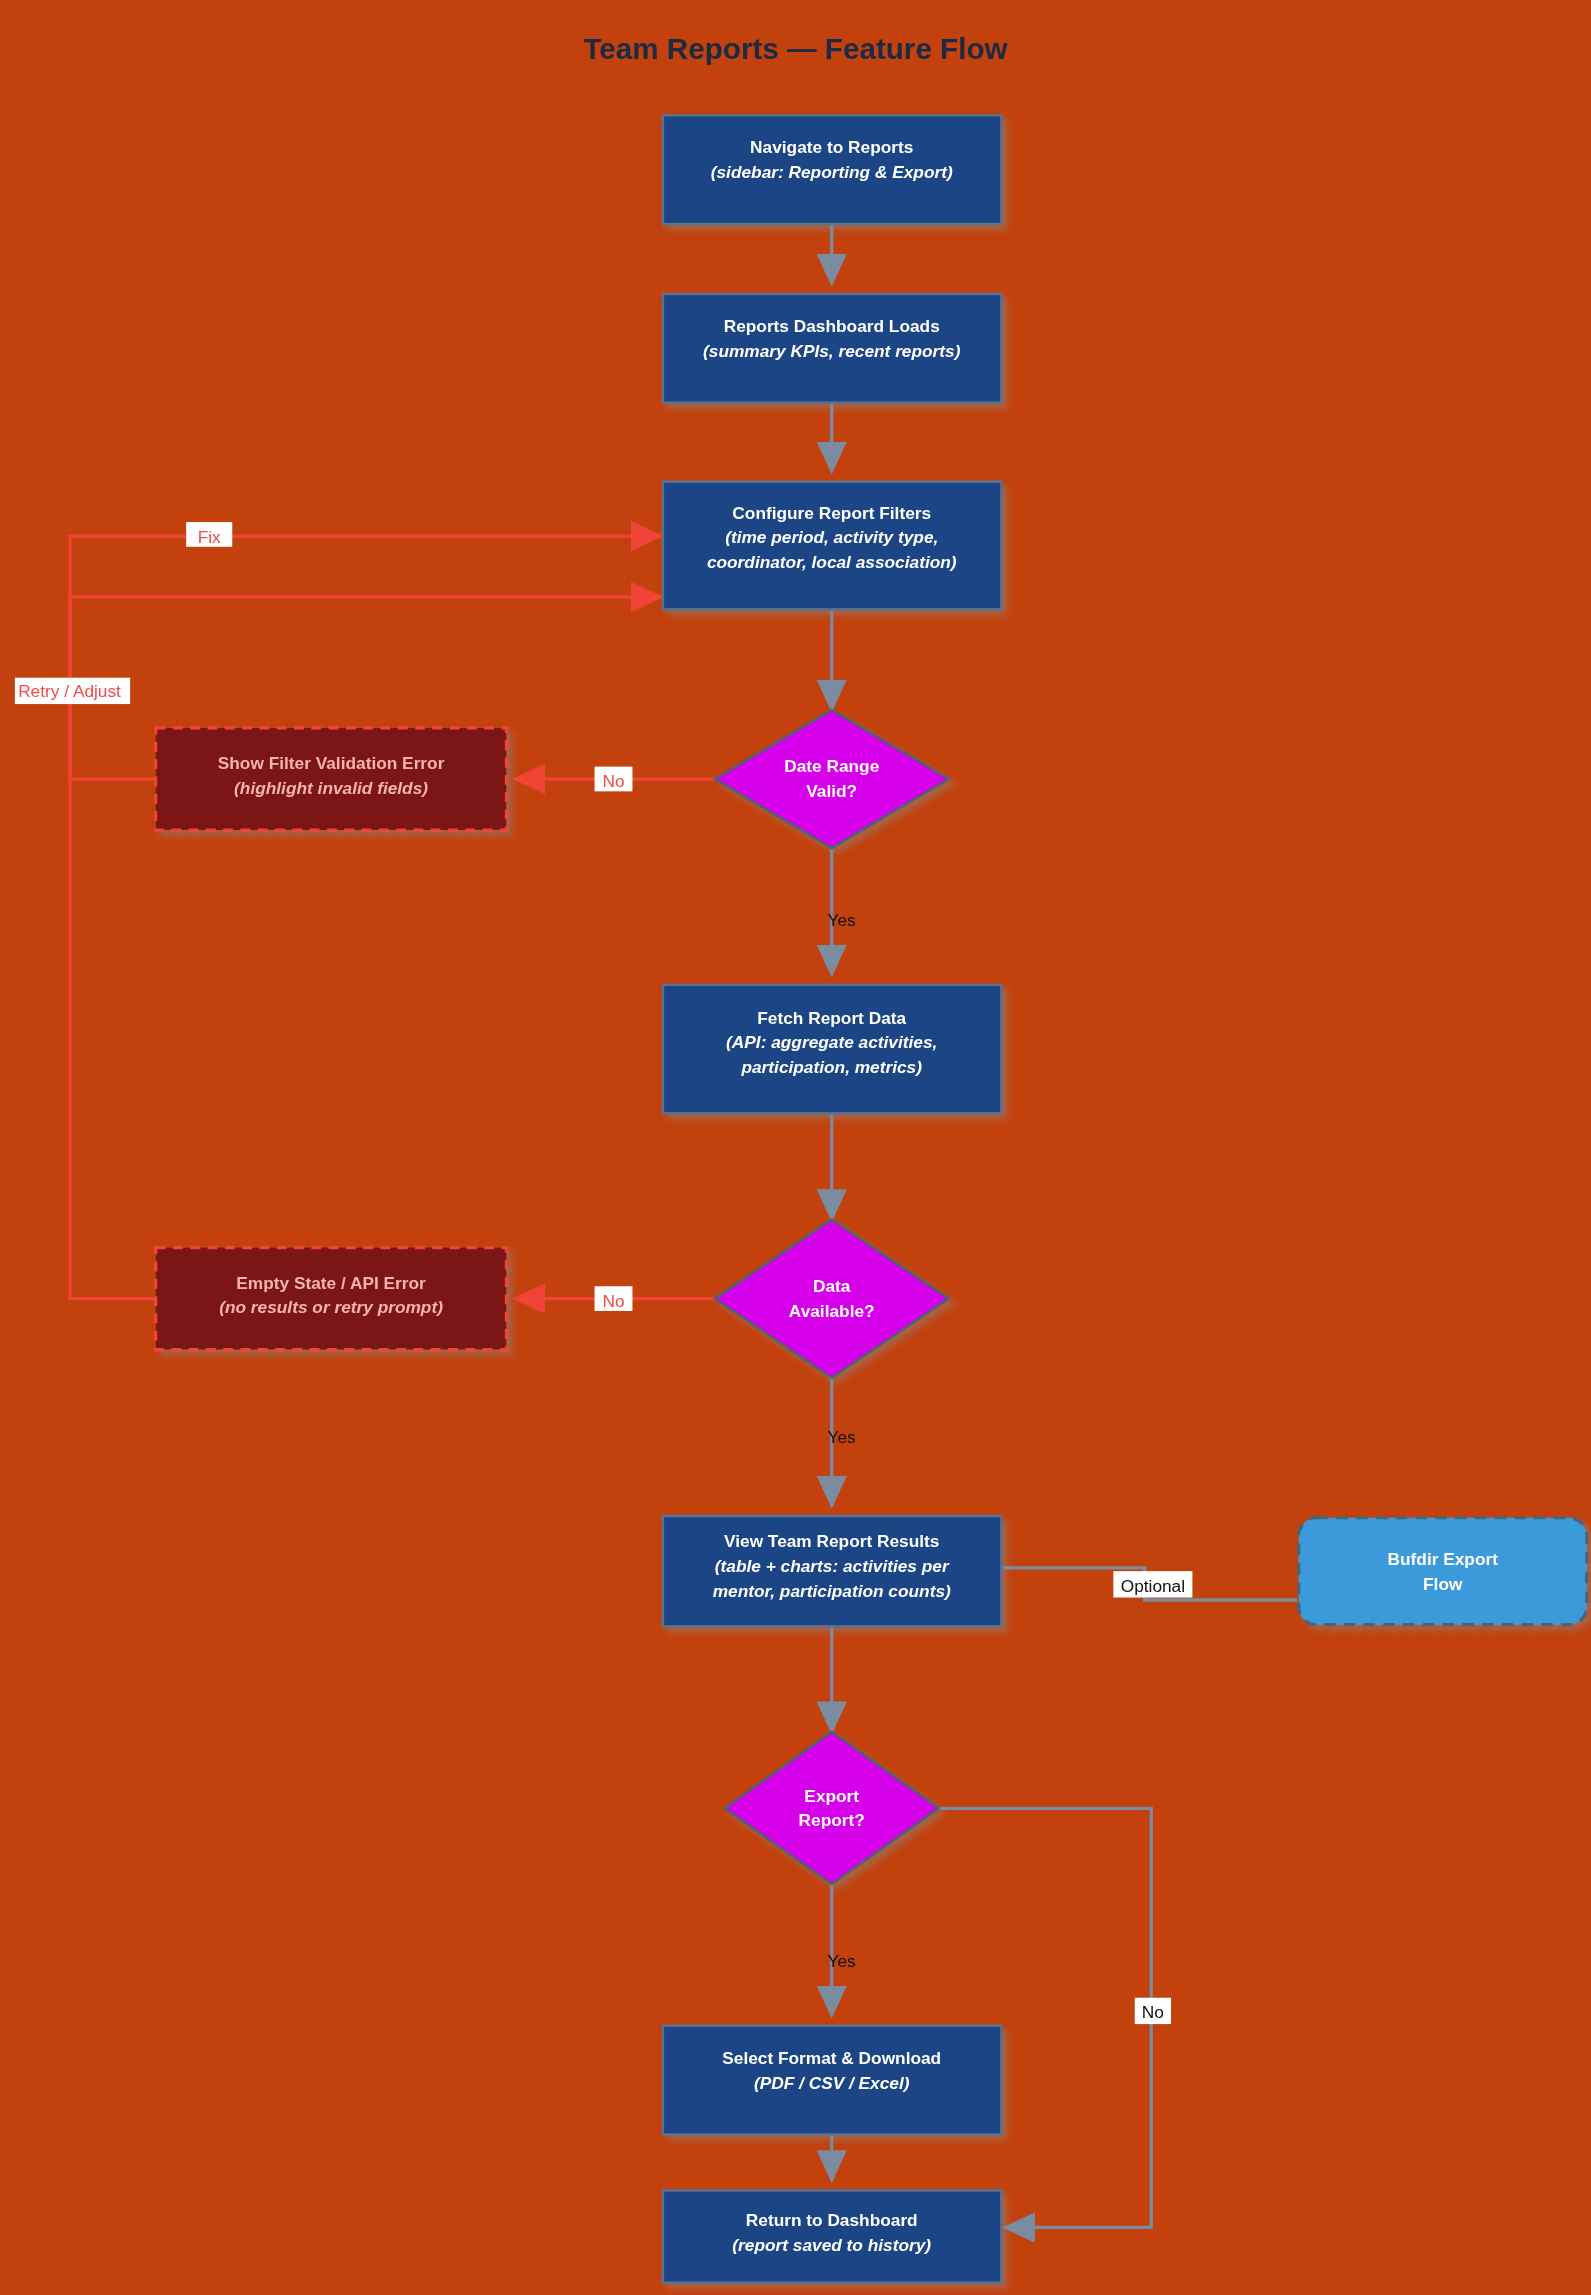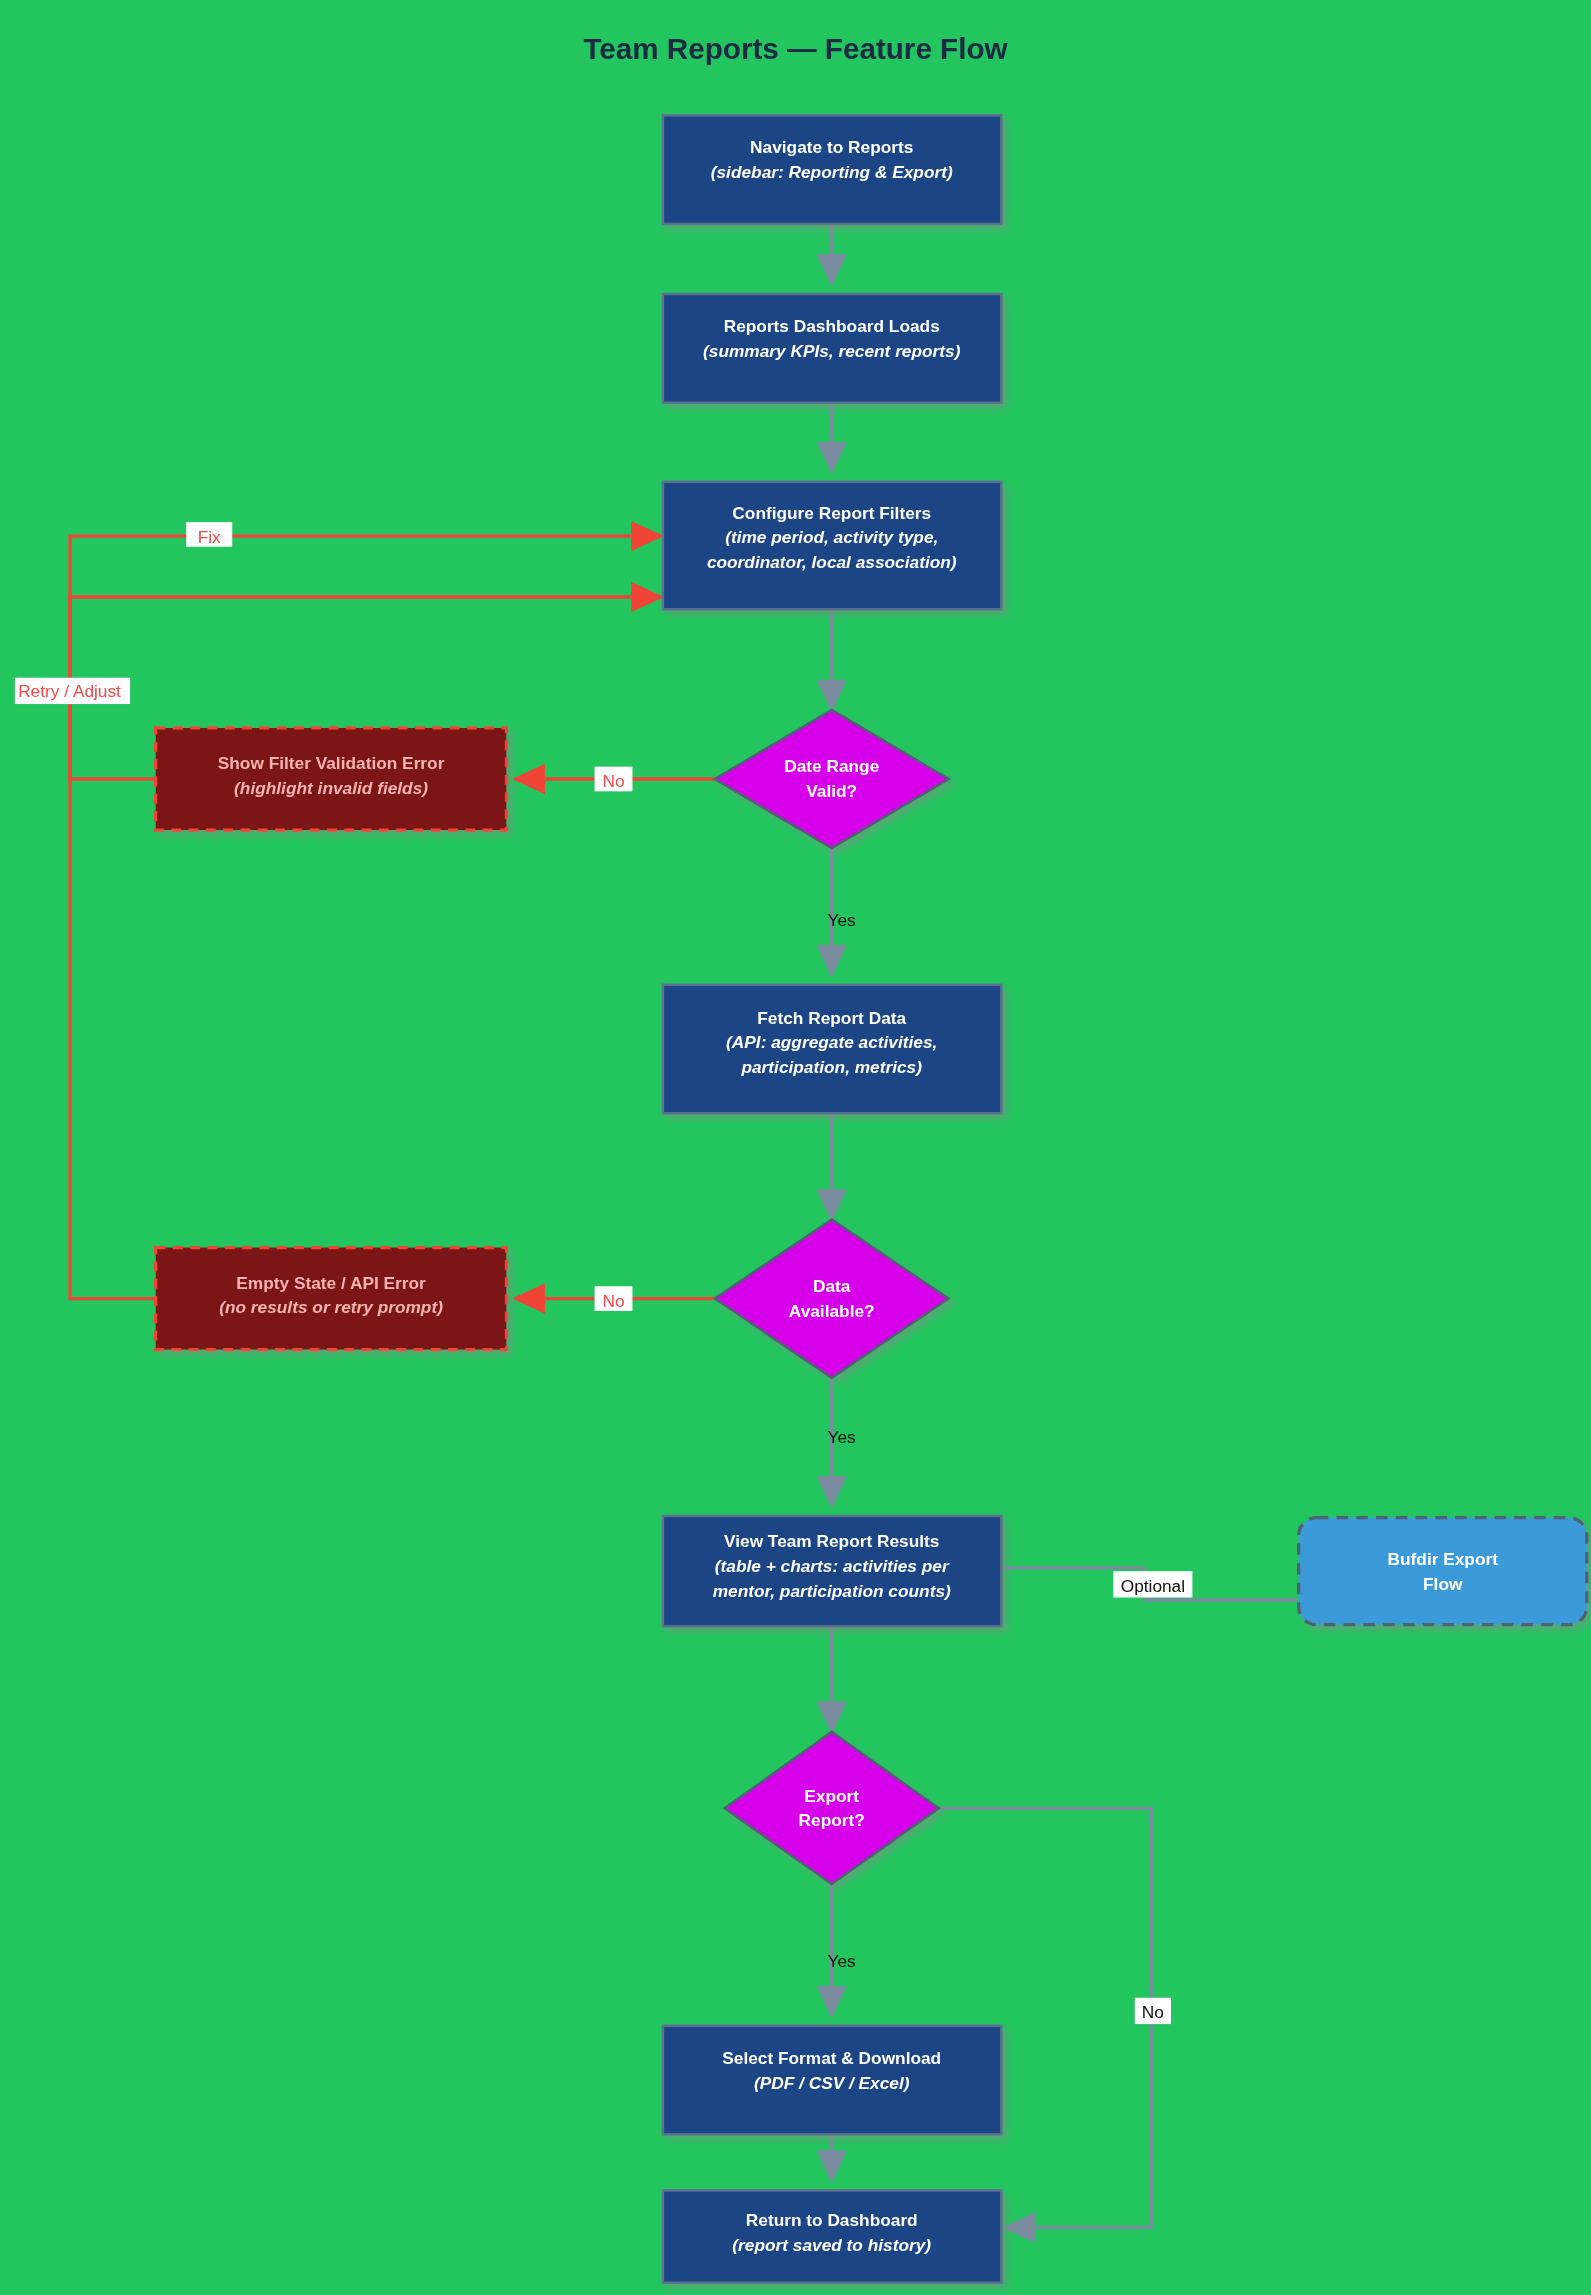--- a/index.html
+++ b/index.html
@@ -7,21 +7,21 @@
     padding: 0;
     background: #ffffff;
   }
   body {
     font-family: "Liberation Sans", sans-serif;
   }
   #canvas {
     position: relative;
     width: 1591px;
     height: 2295px;
-    background: #22c55e;
+    background: #c2410c;
     overflow: hidden;
   }
   svg.flow {
     position: absolute;
     top: 0;
     left: 0;
     width: 1591px;
     height: 2295px;
     display: block;
   }

